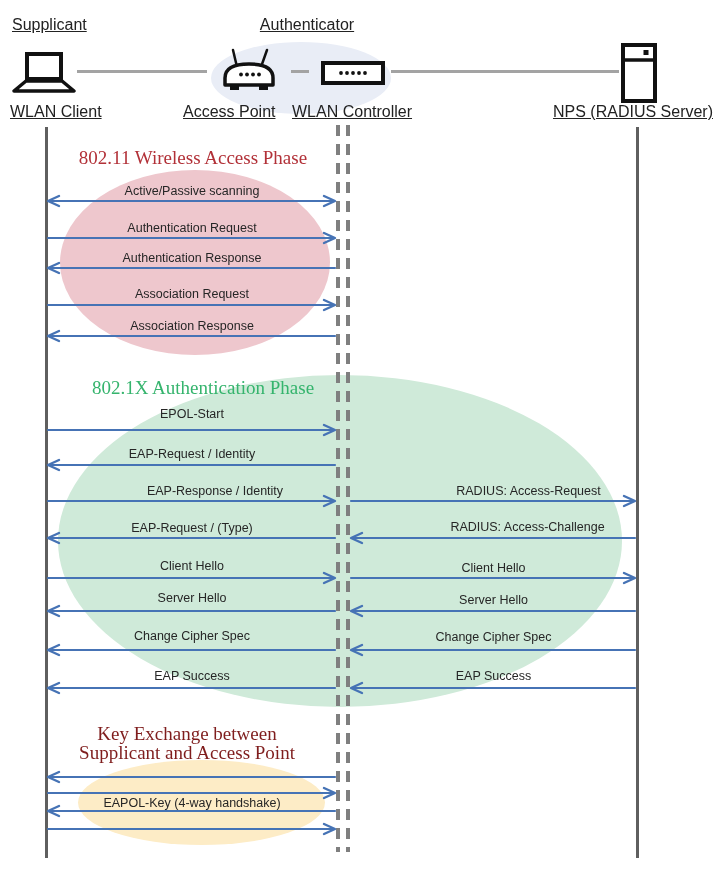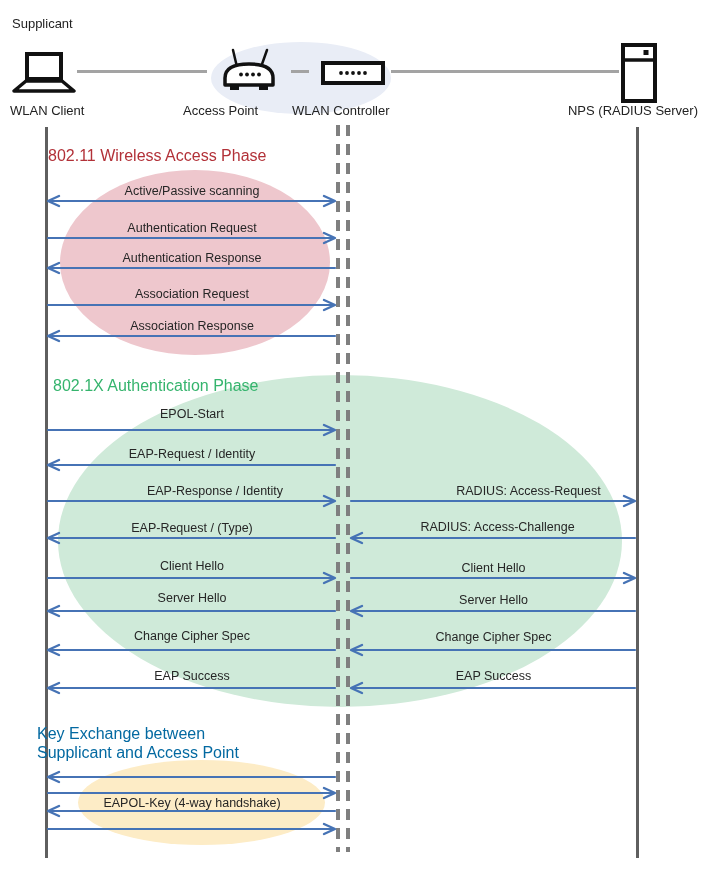--- a/index.html
+++ b/index.html
@@ -21,36 +21,36 @@
   .lifeline{position:absolute;z-index:3;}
   #ll-client{left:45px;top:127px;width:3px;height:731px;background:var(--lifeline);}
   #ll-server{left:636px;top:127px;width:3px;height:731px;background:var(--lifeline);}
   .lifeline.dashed{top:125px;width:4px;height:727px;
     background:repeating-linear-gradient(180deg,var(--dash) 0 11px,transparent 11px 19px);}
   #ll-ctrl-a{left:336px;} #ll-ctrl-b{left:346px;}
 
   .hline{position:absolute;top:70px;height:3px;background:var(--conn);z-index:2;}
   #conn1{left:77px;width:130px;} #conn2{left:291px;width:18px;} #conn3{left:391px;width:228px;}
 
-  .role,.device{position:absolute;font-size:13px;color:#222;z-index:4;white-space:nowrap;}
+  .role,.device{position:absolute;font-size:16px;color:#222;z-index:4;white-space:nowrap;text-decoration:underline;}
   #role-supplicant{left:12px;top:16px;}
   #role-authenticator{left:207px;top:16px;width:200px;text-align:center;}
   #role-authserver{left:503px;top:16px;width:200px;text-align:right;}
   #dev-client{left:10px;top:103px;}
   #dev-ap{left:183px;top:103px;width:120px;}
   #dev-controller{left:292px;top:103px;width:140px;text-align:left;}
   #dev-server{left:533px;top:103px;width:200px;text-align:center;}
 
   .icon-svg{position:absolute;z-index:4;}
   #icon-laptop{left:12px;top:52px;}
   #icon-ap{left:221px;top:48px;}
   #icon-controller{left:321px;top:61px;}
   #icon-server{left:620px;top:43px;}
 
-  .phase-title{position:absolute;font-size:16px;z-index:4;white-space:nowrap;}
+  .phase-title{position:absolute;font-size:19px;text-align:center;z-index:4;white-space:nowrap;font-family:Liberation Serif, serif;}
   #t-wireless{left:48px;top:147px;width:290px;}
   #t-auth{left:53px;top:377px;width:300px;}
   #t-key{left:37px;top:724px;width:300px;line-height:19px;white-space:normal;}
 
   #arrows{position:absolute;left:0;top:0;z-index:5;}
   .msg-label{position:absolute;height:16px;line-height:16px;font-size:12.5px;
     text-align:center;color:var(--labeltext);z-index:6;white-space:nowrap;}
 </style>
 </head>
 <body>
@@ -60,20 +60,21 @@
   <div class="ellipse" id="el-authgroup"></div>
   <div class="ellipse" id="el-wireless"></div>
   <div class="ellipse" id="el-auth"></div>
   <div class="ellipse" id="el-key"></div>
 
   <div class="hline" id="conn1"></div>
   <div class="hline" id="conn2"></div>
   <div class="hline" id="conn3"></div>
 
   <div class="role" id="role-supplicant">Supplicant</div>
+  <div class="role" id="role-authenticator">Authenticator</div>
 
   <svg class="icon-svg" id="icon-laptop" width="64" height="42" viewBox="0 0 64 42">
     <rect x="15" y="2" width="34" height="25" fill="#fff" stroke="#111" stroke-width="4"></rect>
     <path d="M2 39 L14 29 H50 L62 39 Z" fill="#fff" stroke="#111" stroke-width="3.5" stroke-linejoin="round"></path>
   </svg>
   <svg class="icon-svg" id="icon-ap" width="58" height="46" viewBox="0 0 58 46">
     <path d="M16 19 L12 2" stroke="#111" stroke-width="2.5" stroke-linecap="round"></path>
     <path d="M40 19 L46 2" stroke="#111" stroke-width="2.5" stroke-linecap="round"></path>
     <path d="M4 37 L4 30 Q4 16 28 16 Q52 16 52 30 L52 37 Z" fill="#fff" stroke="#111" stroke-width="3.5" stroke-linejoin="round"></path>
     <circle cx="20" cy="26.5" r="1.9" fill="#111"></circle>
@@ -102,21 +103,21 @@
   <div class="device" id="dev-controller">WLAN Controller</div>
   <div class="device" id="dev-server">NPS (RADIUS Server)</div>
 
   <div class="lifeline" id="ll-client"></div>
   <div class="lifeline dashed" id="ll-ctrl-a"></div>
   <div class="lifeline dashed" id="ll-ctrl-b"></div>
   <div class="lifeline" id="ll-server"></div>
 
   <div class="phase-title" id="t-wireless" style="color: rgb(178, 49, 56);">802.11 Wireless Access Phase</div>
   <div class="phase-title" id="t-auth" style="color: rgb(53, 180, 109);">802.1X Authentication Phase</div>
-  <div class="phase-title" id="t-key" style="color: #0369a1;"><span>Key Exchange between</span><br><span>Supplicant and Access Point</span></div>
+  <div class="phase-title" id="t-key" style="color: #7f1d1d;"><span>Key Exchange between</span><br><span>Supplicant and Access Point</span></div>
 
   <svg id="arrows" width="713" height="875" viewBox="0 0 713 875">
       <g>
         <path d="M50 201 L333 201" fill="none" stroke="#4673b5" stroke-width="2.2" stroke-linecap="round" stroke-linejoin="round"></path>
         <path d="M59 196 L48 201 L59 206" fill="none" stroke="#4673b5" stroke-width="2.4" stroke-linecap="round" stroke-linejoin="round"></path>
         <path d="M324 196 L335 201 L324 206" fill="none" stroke="#4673b5" stroke-width="2.4" stroke-linecap="round" stroke-linejoin="round"></path>
       </g>
       <g>
         <path d="M48 238 L333 238" fill="none" stroke="#4673b5" stroke-width="2.2" stroke-linecap="round" stroke-linejoin="round"></path>
         <path d="M324 233 L335 238 L324 243" fill="none" stroke="#4673b5" stroke-width="2.4" stroke-linecap="round" stroke-linejoin="round"></path>
@@ -211,21 +212,21 @@
       <div class="msg-label" style="left: 46px; width: 292px; top: 183px;">Active/Passive scanning</div>
       <div class="msg-label" style="left: 46px; width: 292px; top: 220px;">Authentication Request</div>
       <div class="msg-label" style="left: 46px; width: 292px; top: 250px;">Authentication Response</div>
       <div class="msg-label" style="left: 46px; width: 292px; top: 286px;">Association Request</div>
       <div class="msg-label" style="left: 46px; width: 292px; top: 318px;">Association Response</div>
       <div class="msg-label" style="left: 46px; width: 292px; top: 406px;">EPOL-Start</div>
       <div class="msg-label" style="left: 46px; width: 292px; top: 446px;">EAP-Request / Identity</div>
       <div class="msg-label" style="left: 46px; width: 292px; top: 483px; margin-left: 23px;">EAP-Response / Identity</div>
       <div class="msg-label" style="left: 350px; width: 287px; top: 483px; padding-left: 35px;">RADIUS: Access-Request</div>
       <div class="msg-label" style="left: 46px; width: 292px; top: 520px;">EAP-Request / (Type)</div>
-      <div class="msg-label" style="left: 354px; width: 287px; top: 519px;">RADIUS: Access-Challenge</div>
+      <div class="msg-label" style="left: 336px; width: 287px; top: 519px; padding-left: 48px;">RADIUS: Access-Challenge</div>
       <div class="msg-label" style="left: 46px; width: 292px; top: 558px;">Client Hello</div>
       <div class="msg-label" style="left: 350px; width: 287px; top: 560px;">Client Hello</div>
       <div class="msg-label" style="left: 46px; width: 292px; top: 590px;">Server Hello</div>
       <div class="msg-label" style="left: 350px; width: 287px; top: 592px;">Server Hello</div>
       <div class="msg-label" style="left: 46px; width: 292px; top: 628px;">Change Cipher Spec</div>
       <div class="msg-label" style="left: 350px; width: 287px; top: 629px;">Change Cipher Spec</div>
       <div class="msg-label" style="left: 46px; width: 292px; top: 668px;">EAP Success</div>
       <div class="msg-label" style="left: 350px; width: 287px; top: 668px;">EAP Success</div>
       <div class="msg-label" style="left: 46px; width: 292px; top: 795px;">EAPOL-Key (4-way handshake)</div>
     </div>

